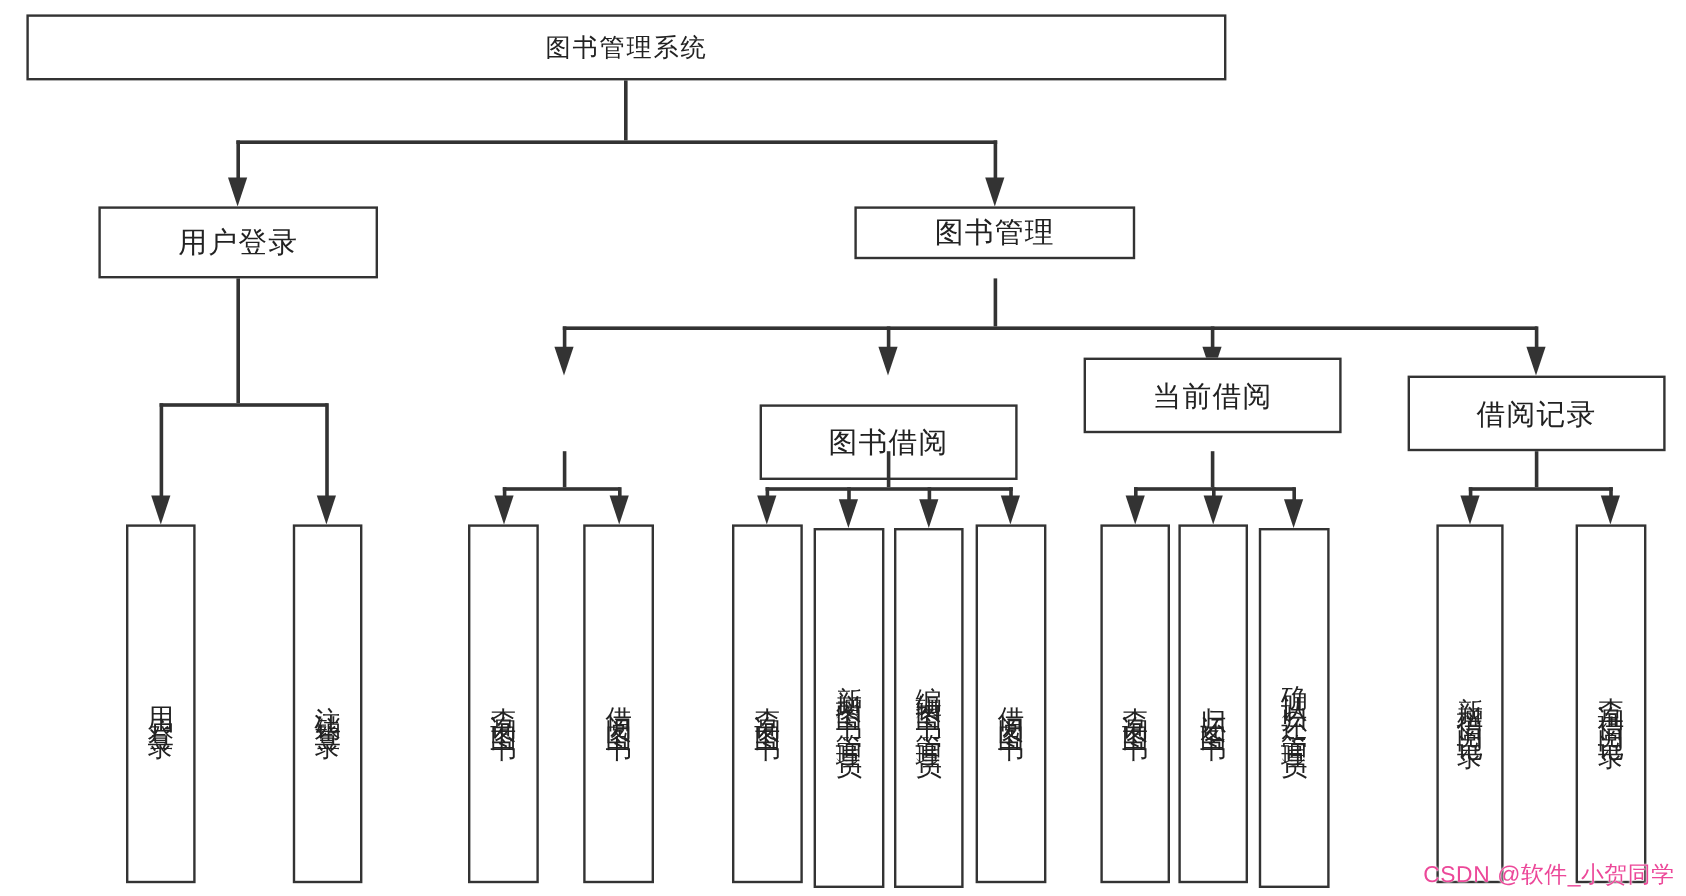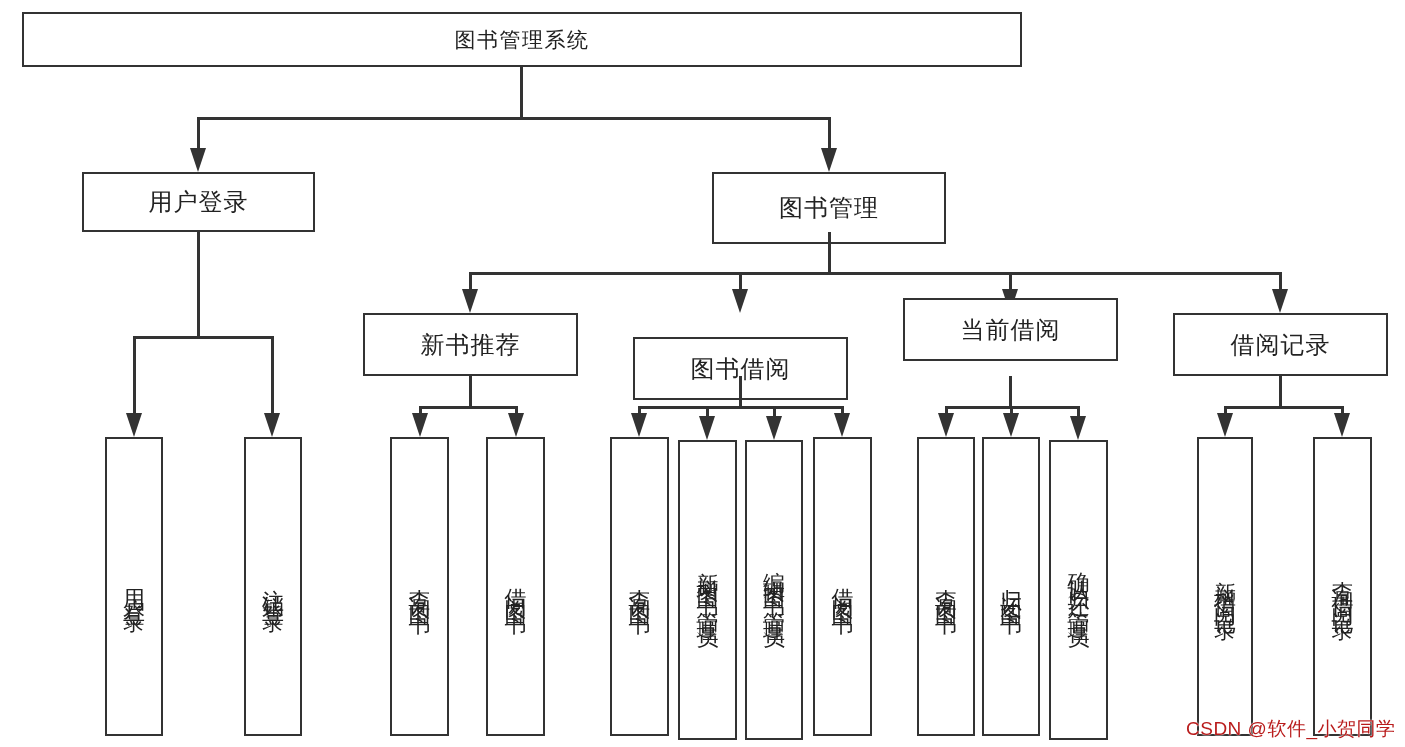--- a/index.html
+++ b/index.html
@@ -19,21 +19,21 @@
   }
   .vline{position:absolute;width:2.5px;background:#333333;}
   .hline{position:absolute;height:2.5px;background:#333333;}
   .arrow{
     position:absolute;width:0;height:0;
     border-left:8px solid transparent;border-right:8px solid transparent;
     border-top:24px solid #333333;
   }
   .watermark{
     position:absolute;left:1186px;top:716px;z-index:10;
-    font-size:19px;letter-spacing:0.5px;color:#b91c1c;
+    font-size:19px;letter-spacing:0.5px;color:#ec4899;
     text-shadow:0 0 2px #ffffff,0 0 1px #ffffff;white-space:nowrap;text-align:right;
   }
 </style>
 </head>
 <body>
 
 <div id="canvas">
 
   <div class="box" style="left:22px;top:12px;width:1000px;height:55px;">
     <span class="root-hdr">图书管理系统</span>
@@ -42,21 +42,21 @@
   <div class="vline" style="left:520px;top:67px;height:50px;"></div>
   <div class="hline" style="left:197px;top:117px;width:634px;"></div>
   <div class="vline" style="left:197px;top:117px;height:33px;"></div>
   <div class="arrow" style="left:190px;top:148px;"></div>
   <div class="vline" style="left:828px;top:117px;height:33px;"></div>
   <div class="arrow" style="left:821px;top:148px;"></div>
 
   <div class="box" style="left:82px;top:172px;width:233px;height:60px;">
     <span class="hdr">用户登录</span>
   </div>
-  <div class="box" style="left:712px;top:172px;width:234px;height:72px;">
+  <div class="box" style="left:712px;top:172px;width:234px;height:44px;">
     <span class="hdr">图书管理</span>
   </div>
 
   <div class="vline" style="left:197px;top:232px;height:104px;"></div>
   <div class="hline" style="left:133px;top:336px;width:140px;"></div>
   <div class="vline" style="left:133px;top:336px;height:79px;"></div>
   <div class="arrow" style="left:126px;top:413px;"></div>
   <div class="vline" style="left:271px;top:336px;height:79px;"></div>
   <div class="arrow" style="left:264px;top:413px;"></div>
 
@@ -64,23 +64,20 @@
   <div class="hline" style="left:469px;top:272px;width:812px;"></div>
   <div class="vline" style="left:469px;top:272px;height:19px;"></div>
   <div class="arrow" style="left:462px;top:289px;"></div>
   <div class="vline" style="left:739px;top:272px;height:19px;"></div>
   <div class="arrow" style="left:732px;top:289px;"></div>
   <div class="vline" style="left:1009px;top:272px;height:19px;"></div>
   <div class="arrow" style="left:1002px;top:289px;"></div>
   <div class="vline" style="left:1279px;top:272px;height:19px;"></div>
   <div class="arrow" style="left:1272px;top:289px;"></div>
 
-  <div class="box" style="left:363px;top:313px;width:215px;height:63px;">
-    <span class="hdr">新书推荐</span>
-  </div>
   <div class="box" style="left:633px;top:313px;width:215px;height:63px;margin-top:24px;">
     <span class="hdr">图书借阅</span>
   </div>
   <div class="box" style="left:903px;top:298px;width:215px;height:63px;">
     <span class="hdr">当前借阅</span>
   </div>
   <div class="box" style="left:1173px;top:313px;width:215px;height:63px;">
     <span class="hdr">借阅记录</span>
   </div>
 

